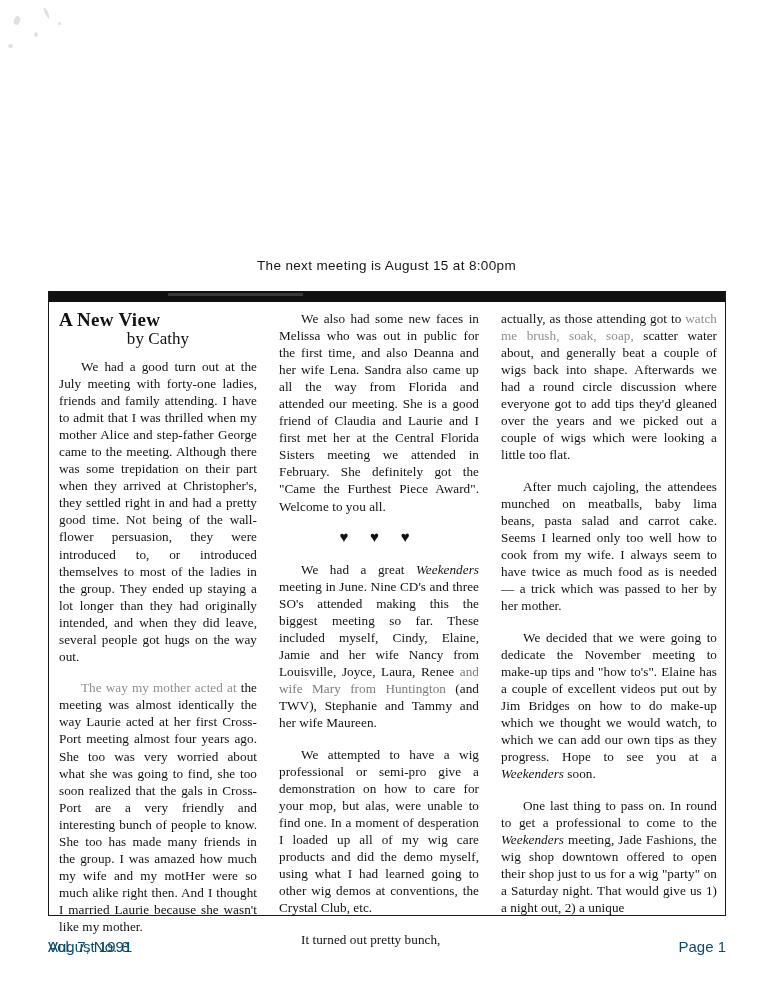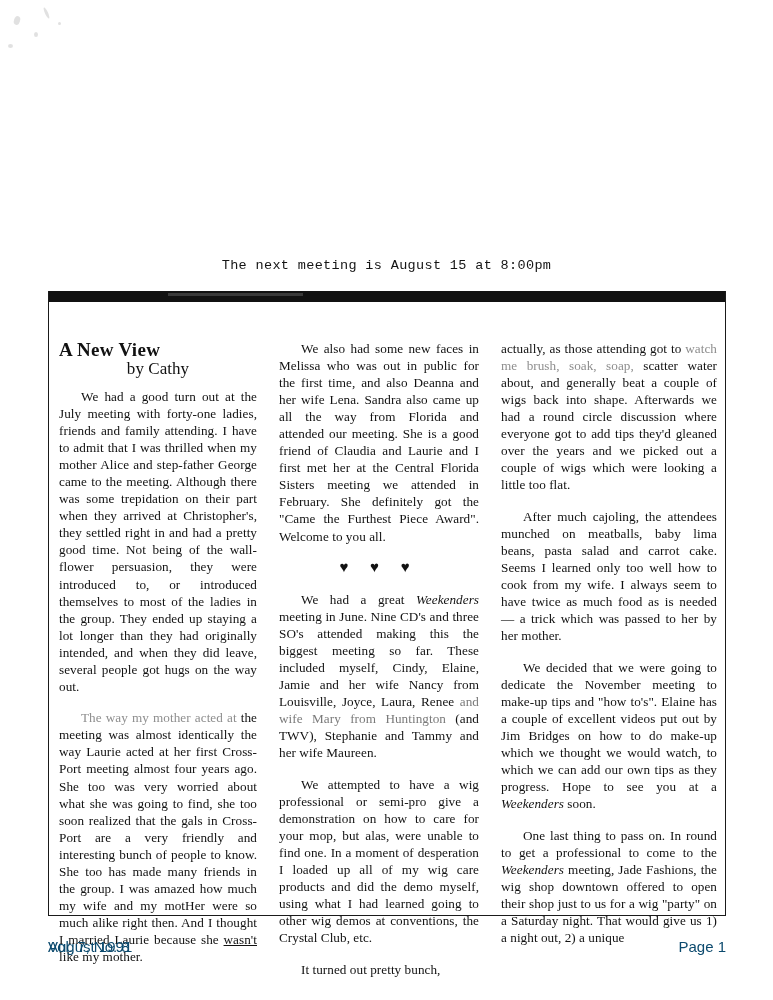--- a/index.html
+++ b/index.html
@@ -93,21 +93,21 @@
     white-space: pre;
   }
 
   
   .notices {
     position: absolute;
     left: 0;
     top: 258px;
     width: 773px;
     text-align: center;
-    font-family: Liberation Mono, monospace;
+    font-family: Liberation Sans, sans-serif;
     font-size: 13.5px;
     line-height: 16px;
     letter-spacing: .35px;
     color: #141414;
   }
 
   
   .content-frame {
     position: absolute;
     left: 48px;
@@ -138,21 +138,20 @@
   }
 
   .columns {
     position: absolute;
     left: 0; top: 11px;
     width: 678px;
     height: 512px;
     display: flex;
     box-sizing: border-box;
     padding: 8px 10px 0 10px;
-    margin-top: 30px;
   }
   .col {
     flex: 0 0 auto;
     font-family: "Liberation Serif", serif;
     font-size: 13.2px;
     line-height: 17.05px;
     text-align: justify;
     color: #111111;
     letter-spacing: .05px;
     box-sizing: border-box;

